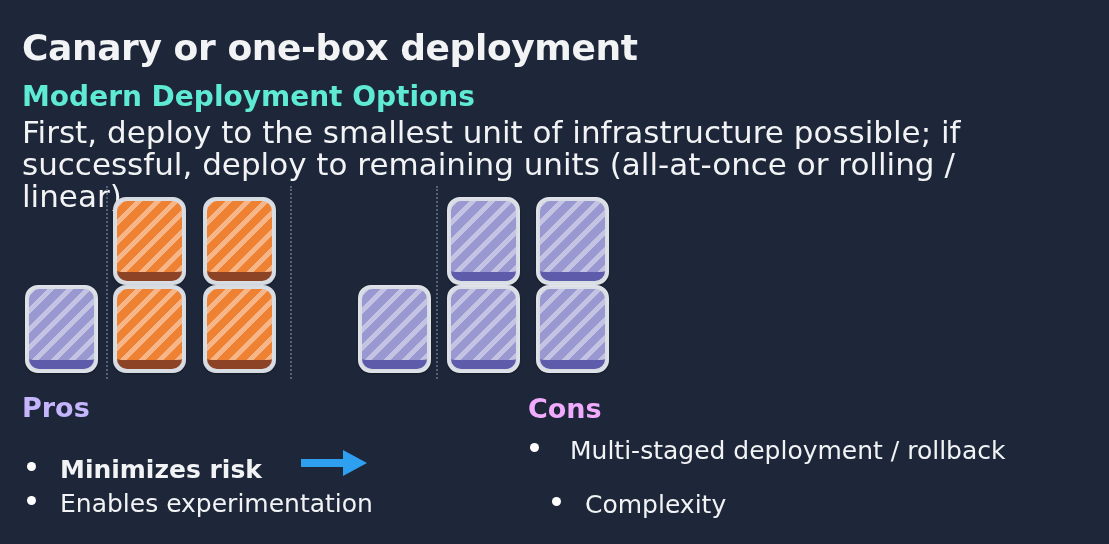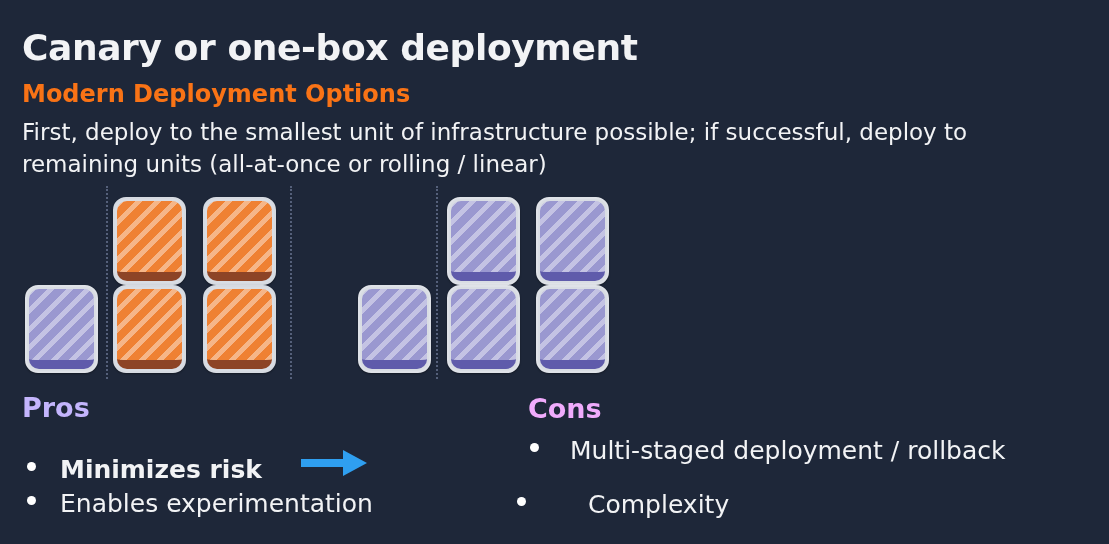--- a/index.html
+++ b/index.html
@@ -20,28 +20,28 @@
   
   #title{
     position:absolute; left:22px; top:27px;
     font-size:36px; font-weight:bold;
     letter-spacing:-0.4px;
     color:#f2f3f5;
     white-space:nowrap;
   }
   #subtitle{
     position:absolute; left:22px; top:80px;
-    font-size:24px; font-weight:bold;
-    color:#f97316;
+    font-size:28px; font-weight:bold;
+    color:#5eead4;
     white-space:nowrap;
   }
   #lede{
     position:absolute; left:22px; top:116px;
     width:960px;
-    font-size:23px; line-height:32px;
+    font-size:31px; line-height:32px;
     color:#f2f3f5;
   }
 
   
   #diagram{
     position:absolute; left:0; top:186px;
     width:1109px; height:200px;
   }
   .vline{
     position:absolute; top:0; width:0;
@@ -116,21 +116,21 @@
     position:relative; top:-7px;
   }
   .bullet-row .txt{
     font-size:25px;
     color:#f2f3f5;
     line-height:28px;
   }
   #pros-b0{ left:27px; top:456px;font-weight:bold; }
   #pros-b1{ left:27px; top:490px; }
   #cons-b0{ left:530px; top:437px;gap:7px; }
-  #cons-b1{ left:517px; top:491px;gap:38px; }
+  #cons-b1{ left:552px; top:491px; }
 </style>
 </head>
 <body>
 
 <div id="slide">
 
   <div id="title">Canary or one-box deployment</div>
   <div id="subtitle">Modern Deployment Options</div>
   <div id="lede">First, deploy to the smallest unit of infrastructure possible; if successful, deploy to remaining units (all-at-once or rolling / linear)</div>
 

